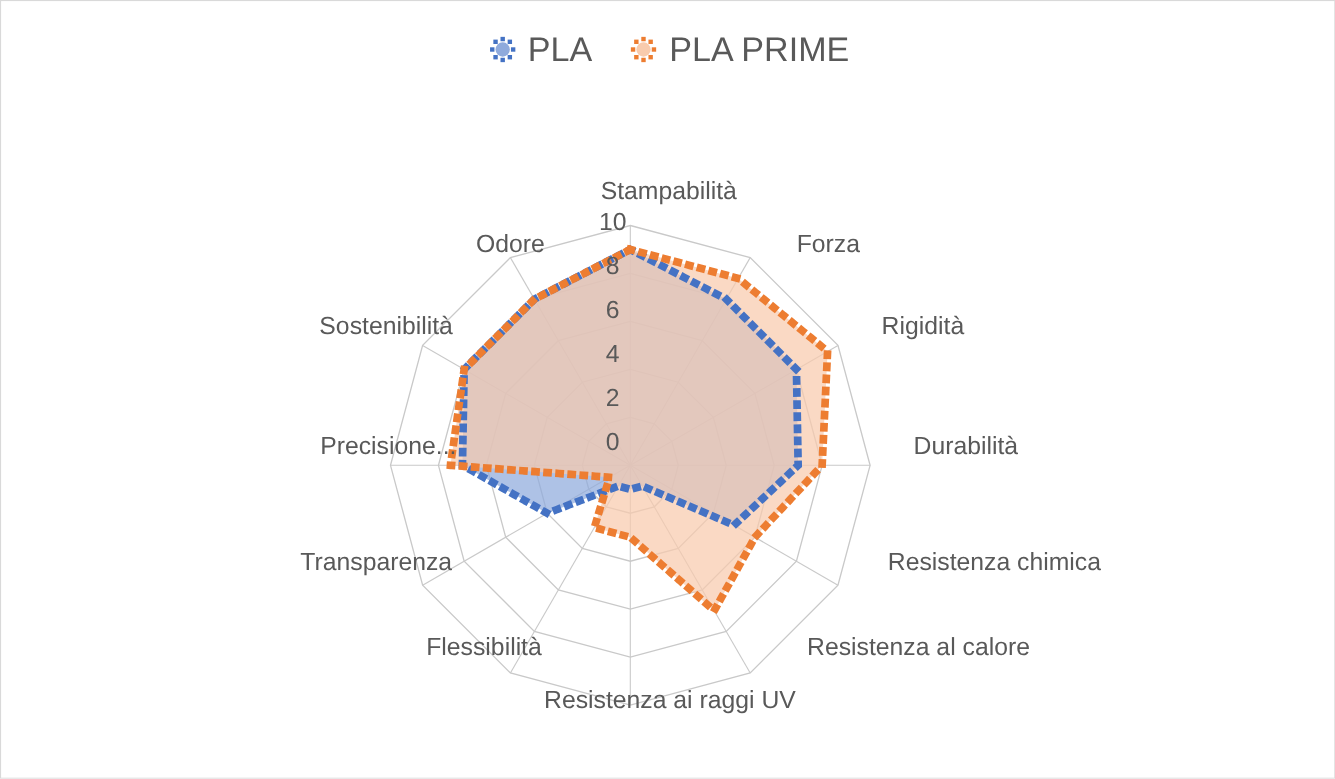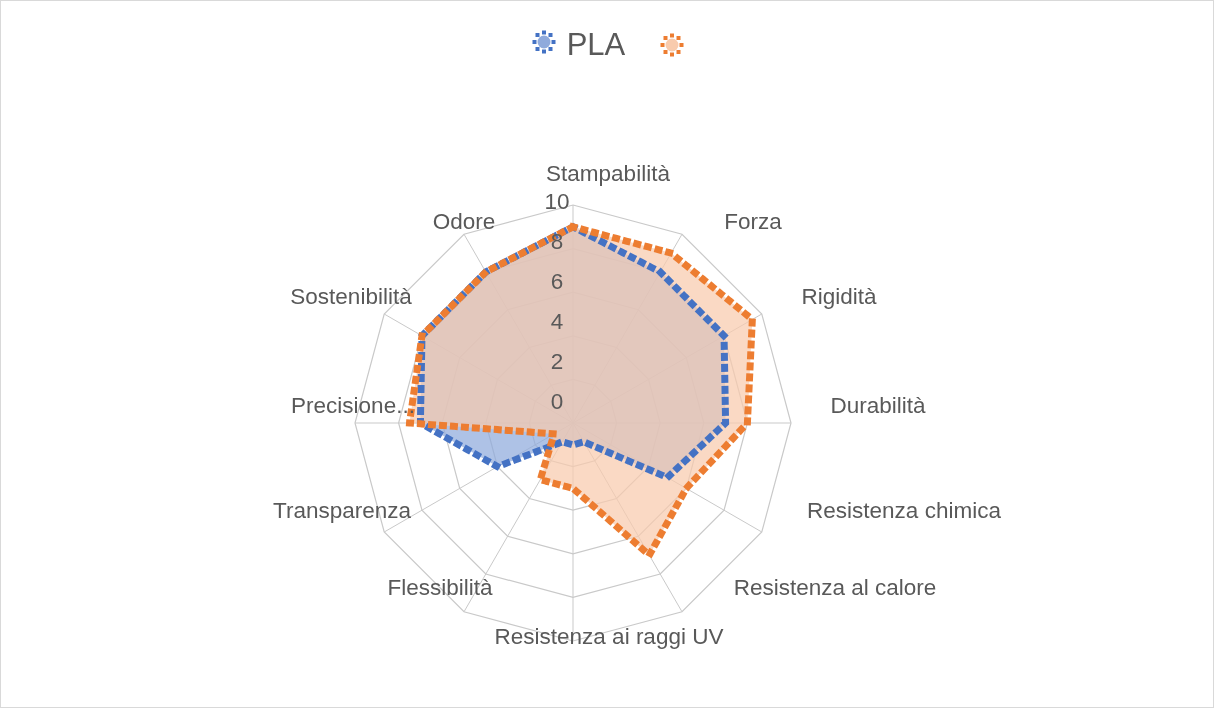--- a/index.html
+++ b/index.html
@@ -26,21 +26,21 @@
     top: 28px;
     left: 0;
     width: 1214px;
     display: flex;
     justify-content: center;
     align-items: center;
     gap: 34px;
   }
   .legend-item {
     display: flex;
-    align-items: flex-start;
+    align-items: center;
     gap: 10px;
   }
   .legend-marker {
     width: 26px;
     height: 26px;
     display: block;
   }
   .legend-label {
     font-size: 31px;
     color: #595959;
@@ -92,20 +92,21 @@
           <rect x="11" y="1.5" width="4" height="4"></rect>
           <rect x="17.5" y="4" width="4" height="4"></rect>
           <rect x="20.5" y="11" width="4" height="4"></rect>
           <rect x="17.5" y="18" width="4" height="4"></rect>
           <rect x="11" y="20.5" width="4" height="4"></rect>
           <rect x="4.5" y="18" width="4" height="4"></rect>
           <rect x="1.5" y="11" width="4" height="4"></rect>
           <rect x="4.5" y="4" width="4" height="4"></rect>
         </g>
       </svg>
+      <span class="legend-label">PLA PRIME</span>
     </div>
   </div>
 
   <svg id="plot" width="1214" height="708">
     <g id="grid-rings">
         <polygon points="572.00,378.40 593.80,384.24 609.76,400.20 615.60,422.00 609.76,443.80 593.80,459.76 572.00,465.60 550.20,459.76 534.24,443.80 528.40,422.00 534.24,400.20 550.20,384.24" fill="none" stroke="#C9C9C9" stroke-width="1.2"></polygon>
         <polygon points="572.00,334.80 615.60,346.48 647.52,378.40 659.20,422.00 647.52,465.60 615.60,497.52 572.00,509.20 528.40,497.52 496.48,465.60 484.80,422.00 496.48,378.40 528.40,346.48" fill="none" stroke="#C9C9C9" stroke-width="1.2"></polygon>
         <polygon points="572.00,291.20 637.40,308.72 685.28,356.60 702.80,422.00 685.28,487.40 637.40,535.28 572.00,552.80 506.60,535.28 458.72,487.40 441.20,422.00 458.72,356.60 506.60,308.72" fill="none" stroke="#C9C9C9" stroke-width="1.2"></polygon>
         <polygon points="572.00,247.60 659.20,270.97 723.03,334.80 746.40,422.00 723.03,509.20 659.20,573.03 572.00,596.40 484.80,573.03 420.97,509.20 397.60,422.00 420.97,334.80 484.80,270.97" fill="none" stroke="#C9C9C9" stroke-width="1.2"></polygon>
         <polygon points="572.00,204.00 681.00,233.21 760.79,313.00 790.00,422.00 760.79,531.00 681.00,610.79 572.00,640.00 463.00,610.79 383.21,531.00 354.00,422.00 383.21,313.00 463.00,233.21" fill="none" stroke="#C9C9C9" stroke-width="1.2"></polygon>

